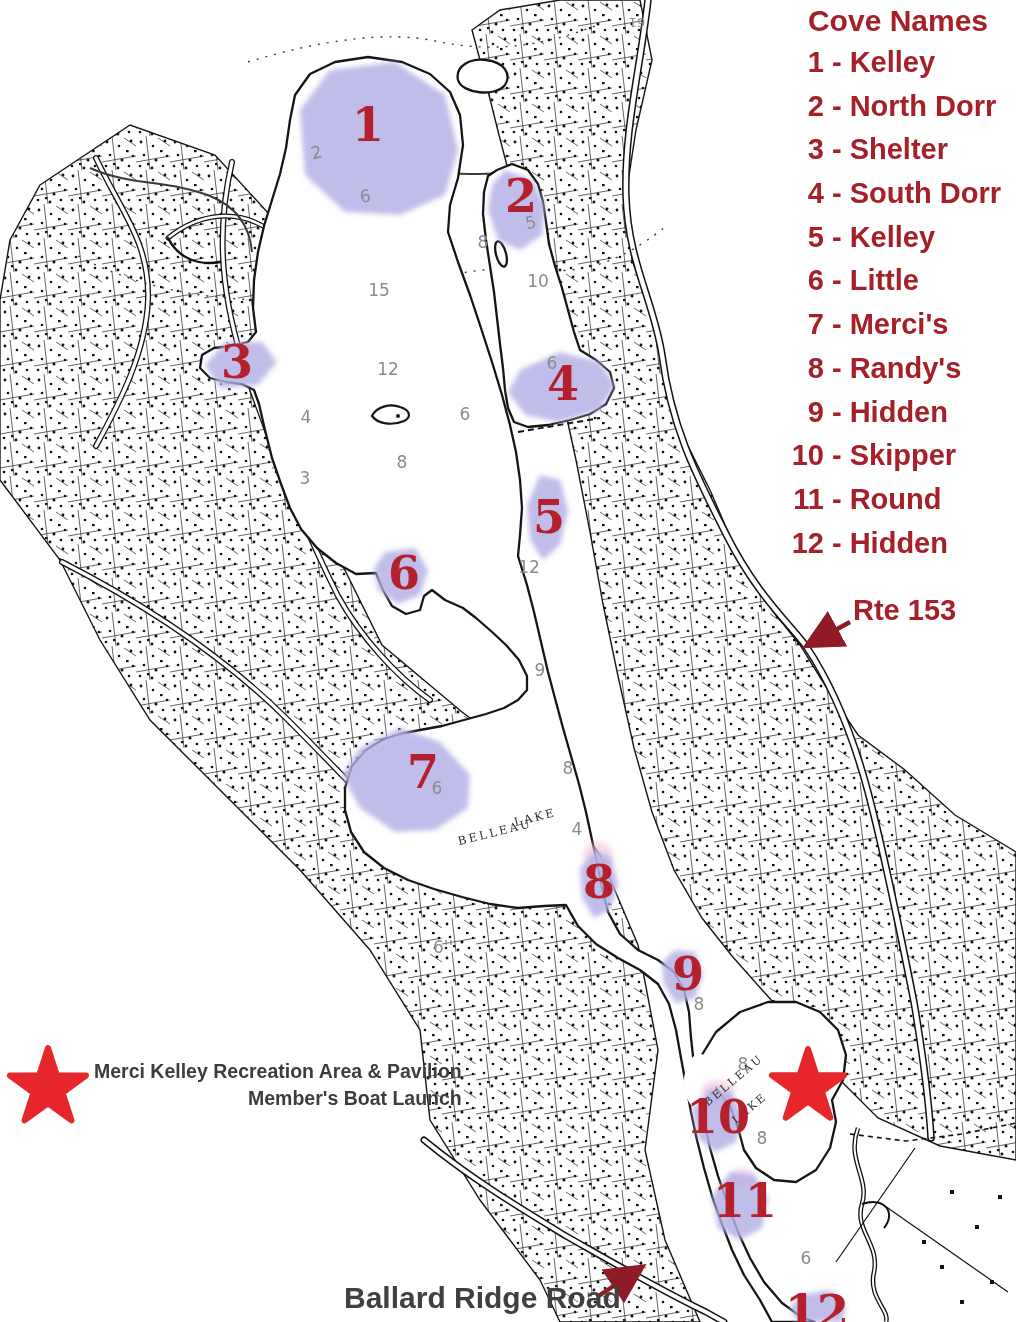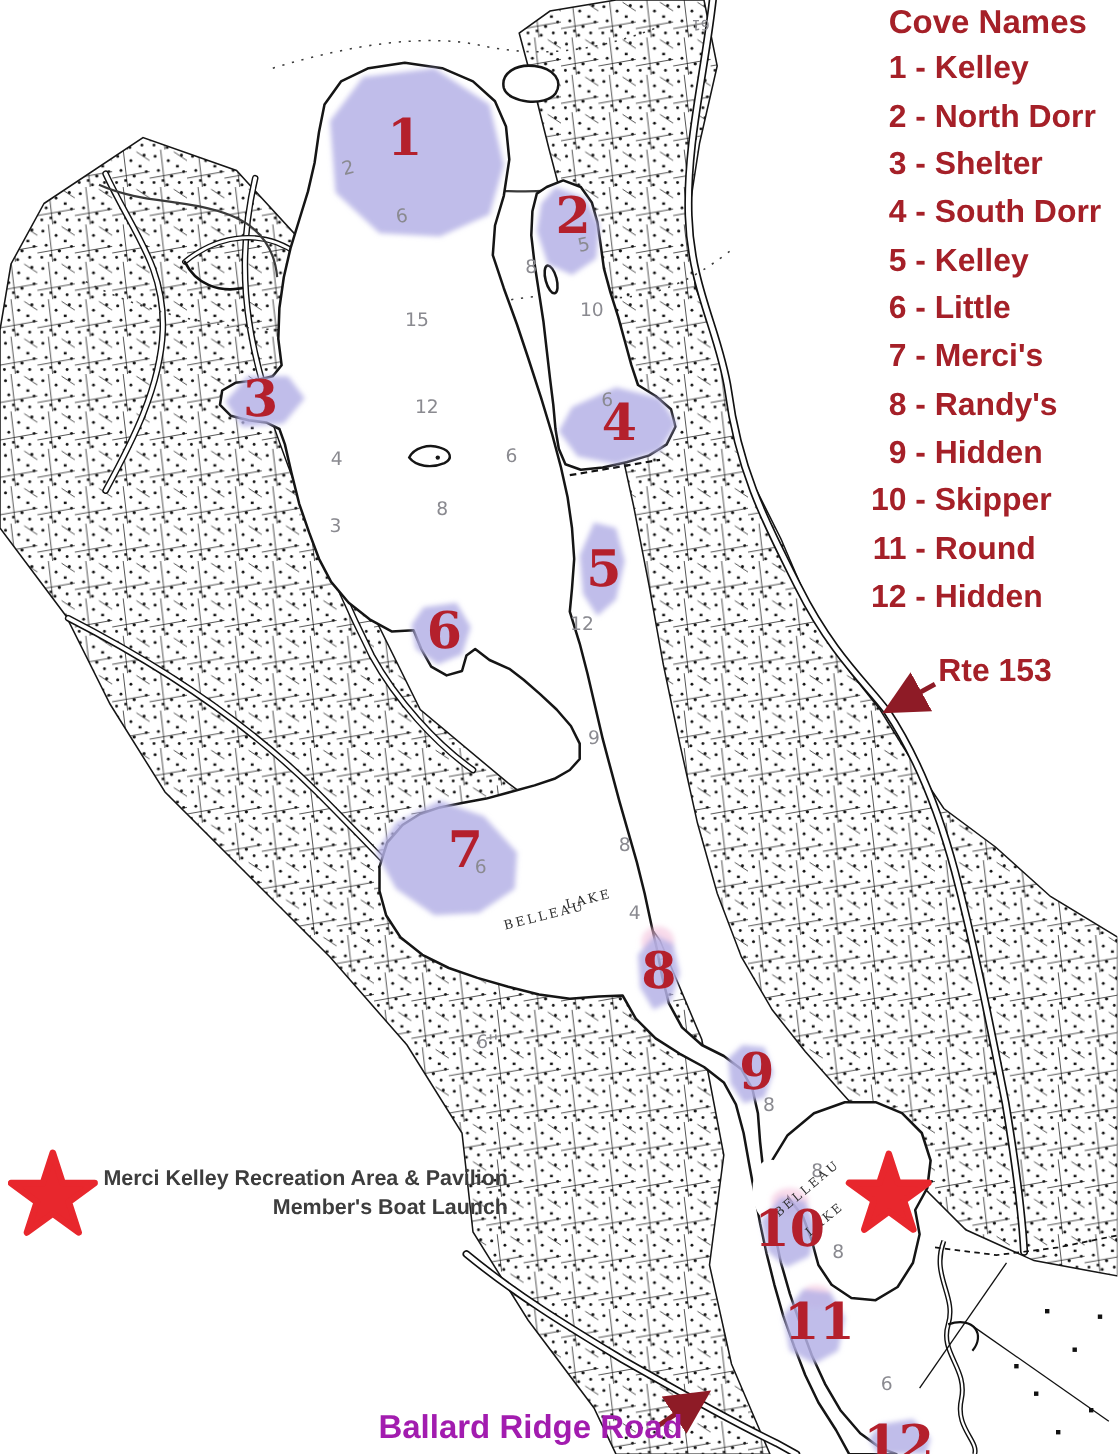--- a/index.html
+++ b/index.html
@@ -6,21 +6,21 @@
   #stage{position:relative;width:1016px;height:1322px;background:#fff;overflow:hidden;
          font-family:"Liberation Sans",sans-serif;}
   #map{position:absolute;left:0;top:0;}
   .overlay{position:absolute;z-index:5;}
   .legend{left:780px;top:4px;width:236px;color:#a52028;}
   .legend-title{font-size:30px;font-weight:700;text-align:center;margin-bottom:8px;}
   .legend-row{display:flex;align-items:baseline;height:43.7px;font-size:29px;font-weight:700;}
   .legend-row .ln-num{width:44px;text-align:right;}
   .legend-row .ln-dash{padding:0 8px;}
   .rte-label{left:853px;top:594px;font-size:29px;font-weight:700;color:#a52028;}
-  .road-label{left:344px;top:1281px;font-size:30px;font-weight:700;color:#a21caf;}
+  .road-label{left:344px;top:1281px;font-size:30px;font-weight:700;color:#404040;}
   .star-caption{left:94px;top:1058px;font-size:19.5px;font-weight:600;color:#3d3d3d;line-height:27px;text-align:right;}
 </style>
 </head>
 <body>
 
 <div id="stage">
 
 <svg id="map" width="1016" height="1322" viewBox="0 0 1016 1322">
   <defs>
     <pattern id="plat" width="34" height="34" patternUnits="userSpaceOnUse">

